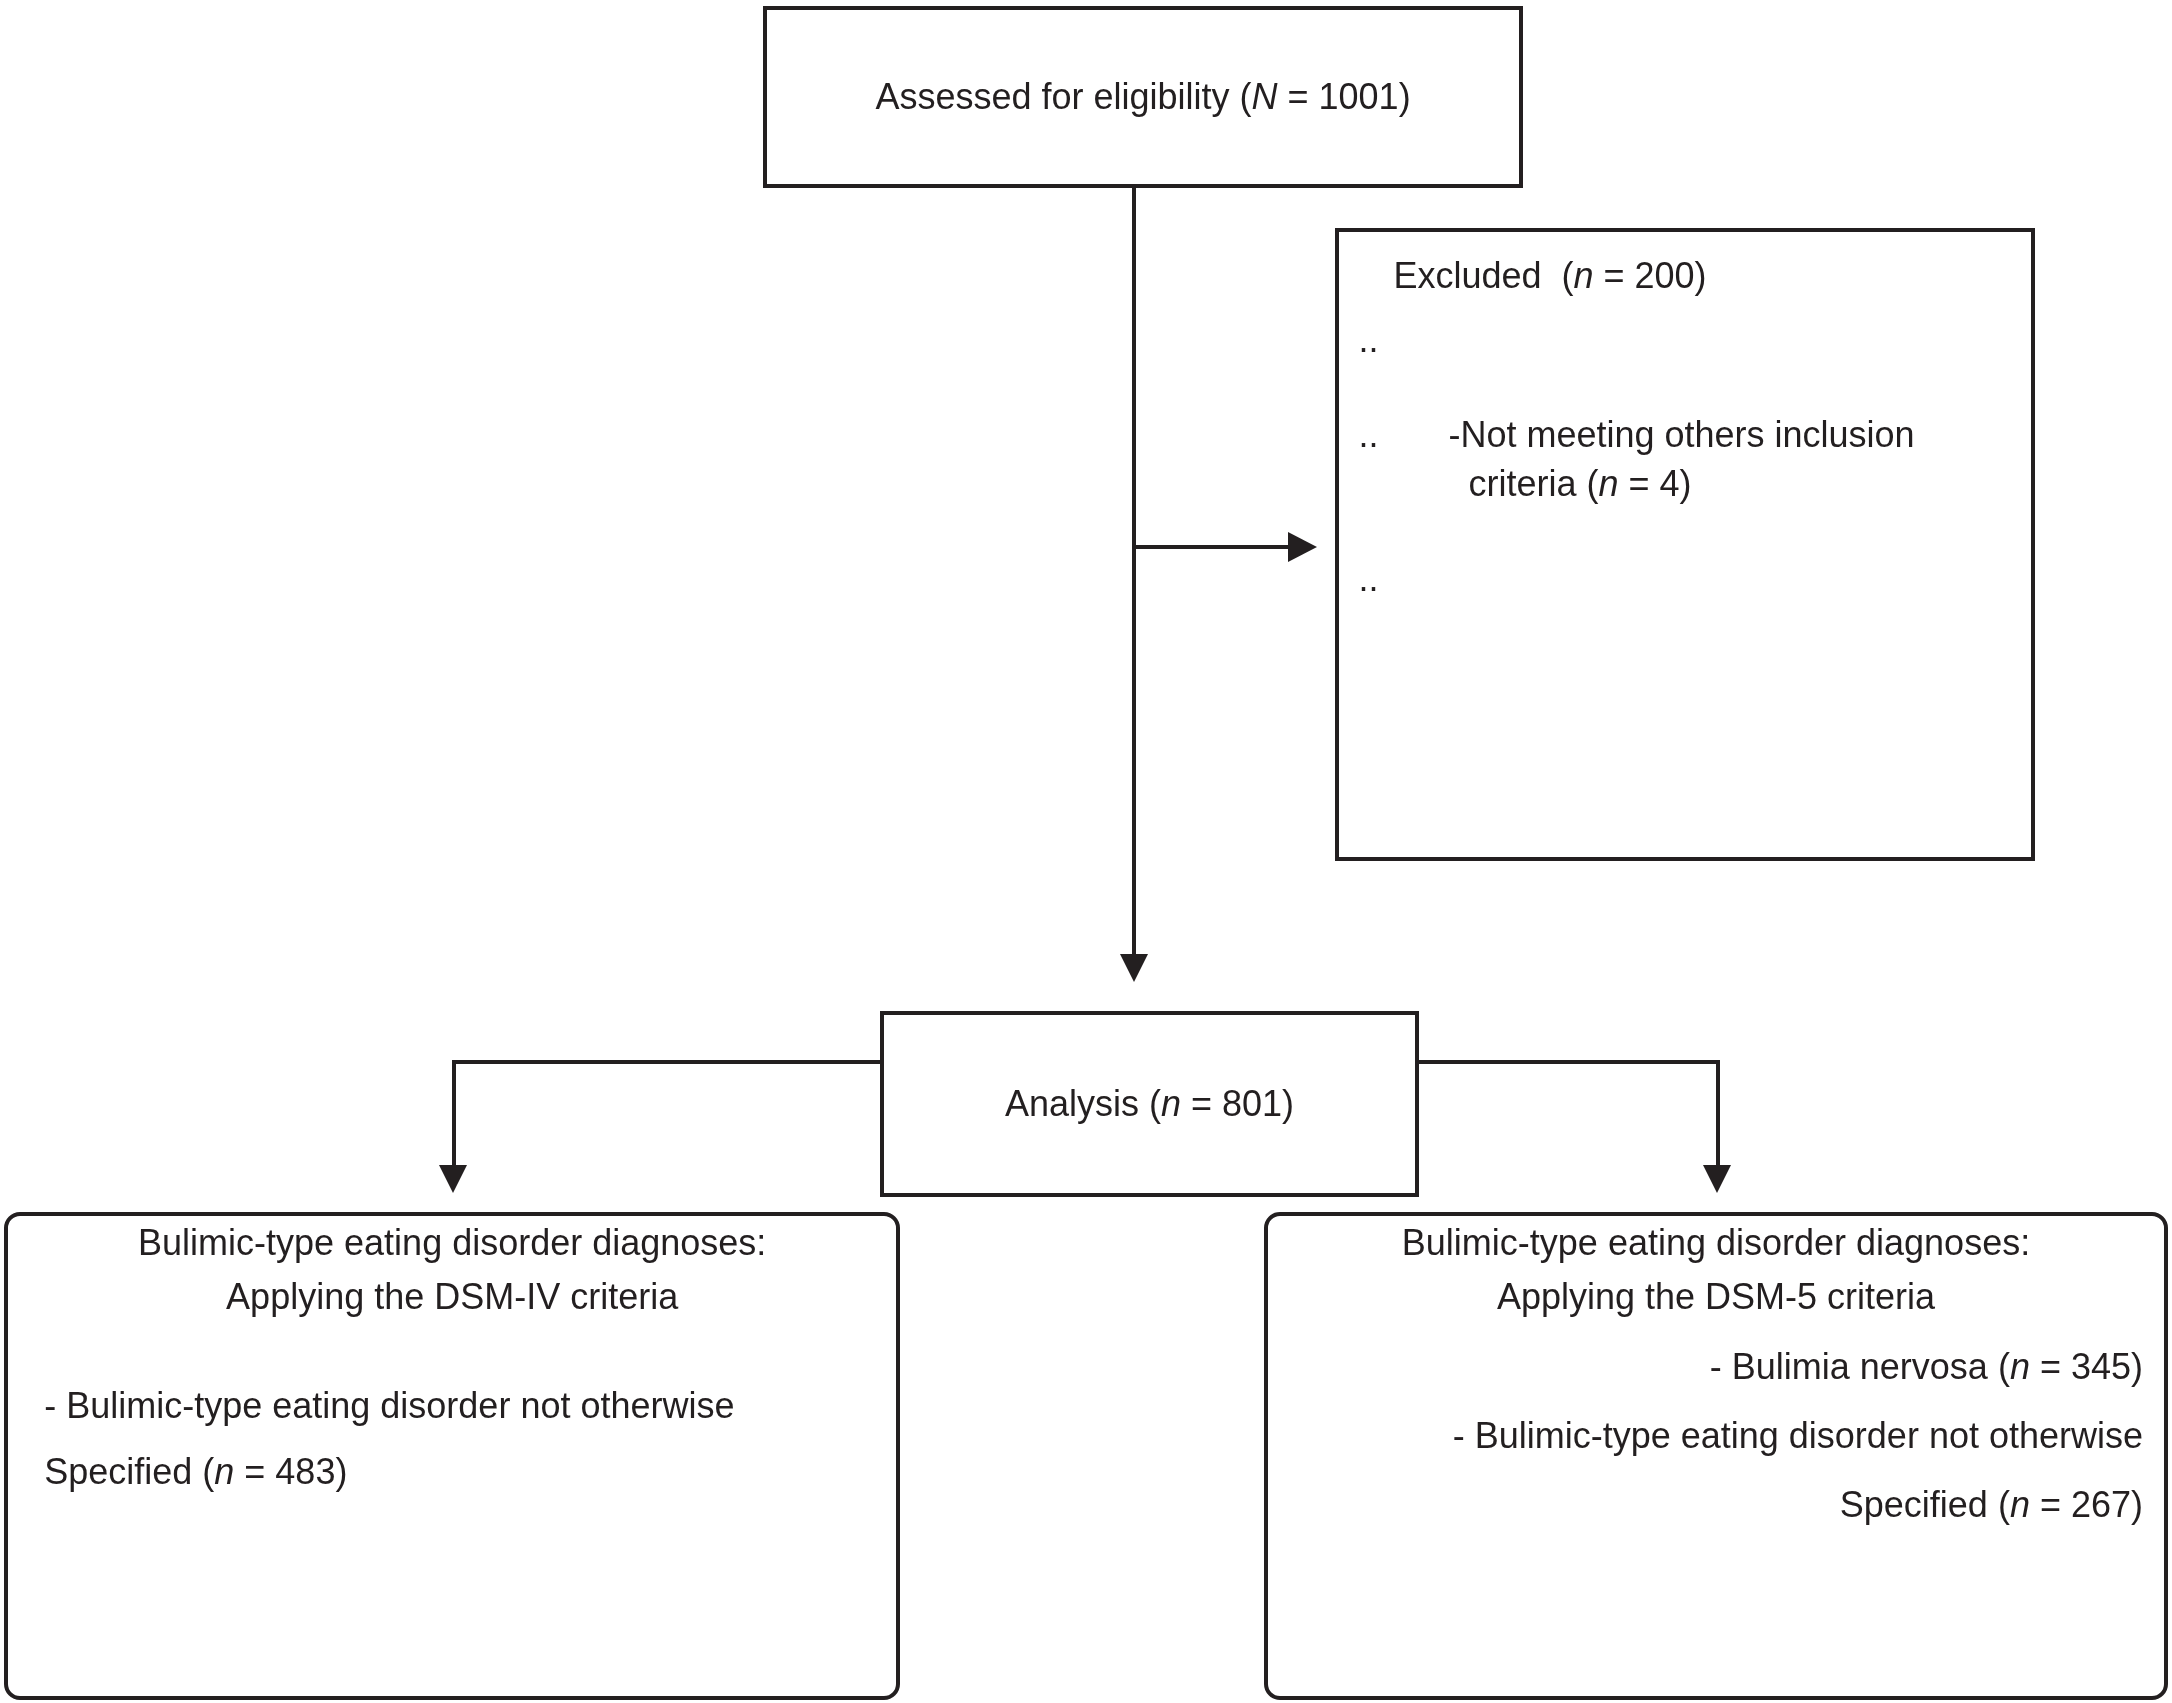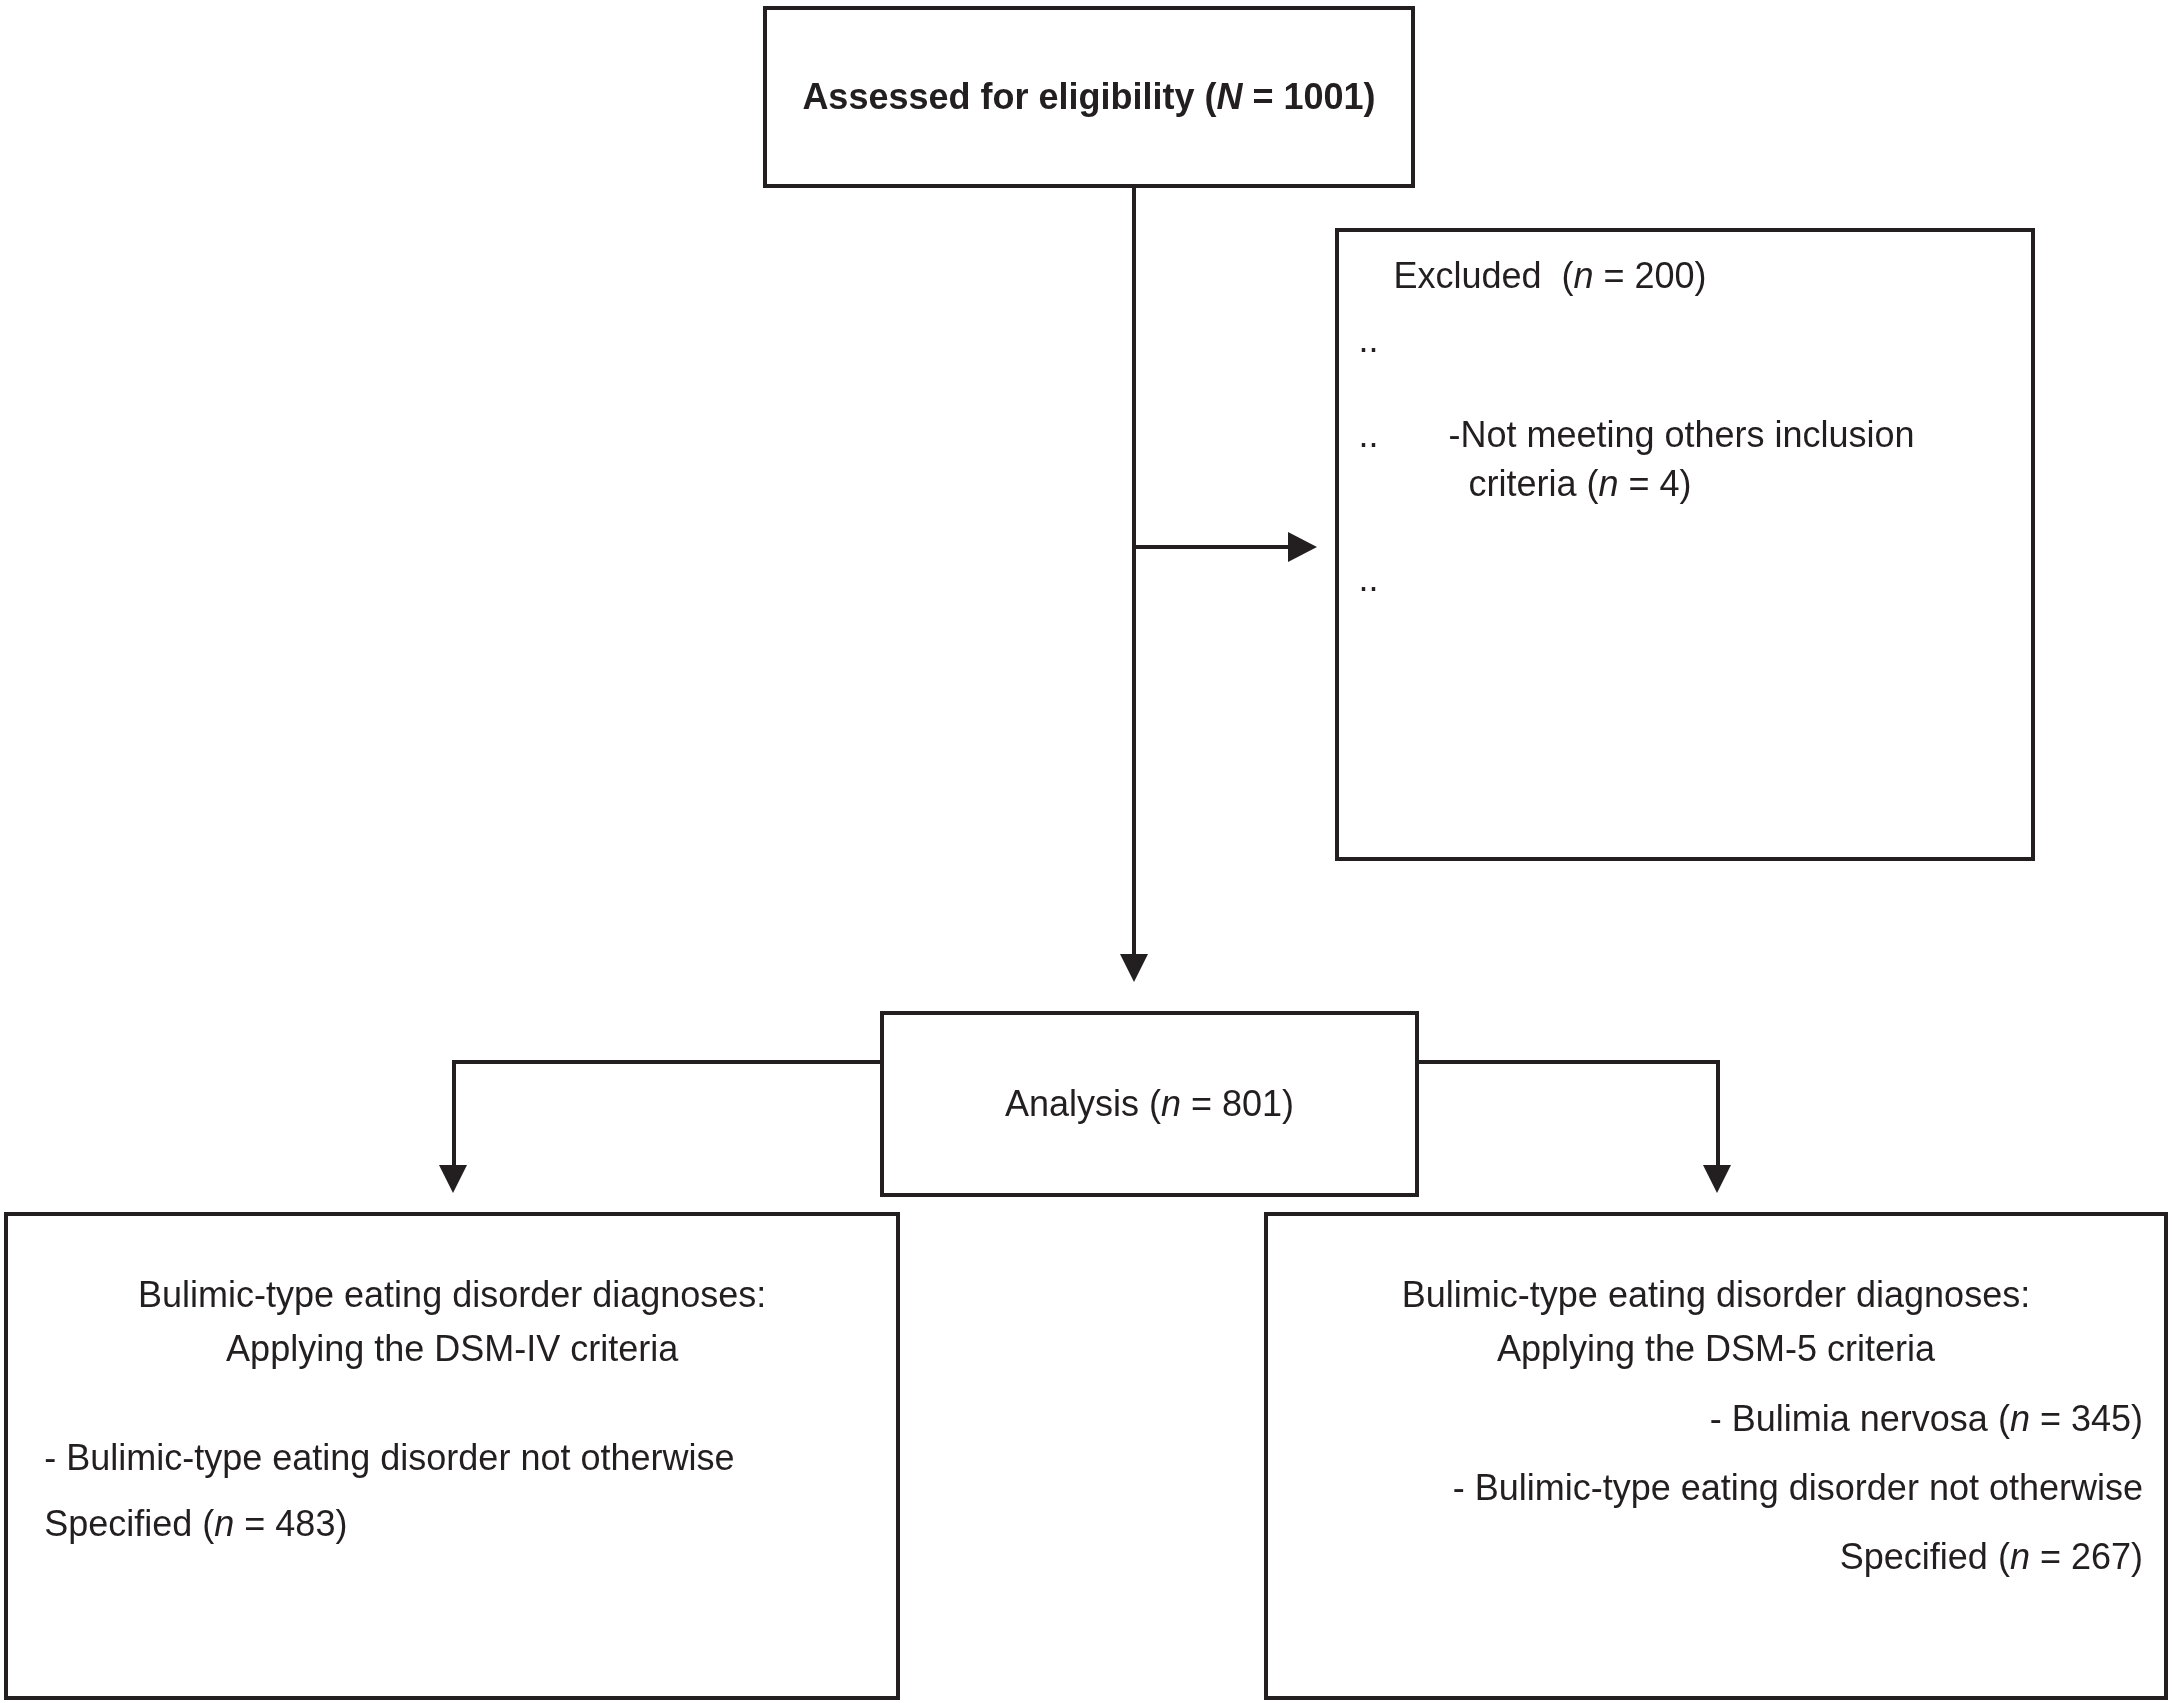--- a/index.html
+++ b/index.html
@@ -34,21 +34,21 @@
     border-bottom:15.3px solid transparent;
     border-left:29px solid #231f20;
   }
   
   .ex-content{padding:19.4px 16.7px 0 19.4px;}
   .ex-title{margin-left:35px;line-height:49px;margin-bottom:15px;white-space:pre-line;}
   .ex-item{display:flex;align-items:flex-start;line-height:49px;margin-bottom:46px;}
   .ex-bullet{width:90px;flex:none;}
   .ex-lines{flex:1;}
   
-  .bb{padding-top:52px;}
+  .bb{border-radius:16px;}
   .bb-title{text-align:center;line-height:54px;}
   .bb-items{padding:0 21px 0 36px;}
   .box-left .bb-items{margin-top:49px;}
   .box-left .bb-item{line-height:66px;margin-bottom:45px;}
   .box-right .bb-items{margin-top:8.3px;text-align:right;}
   .box-right .bb-item{line-height:69px;margin-bottom:0;}
 </style>
 </head>
 <body>
 
@@ -61,21 +61,21 @@
   <div class="arrow arrow-right" style="left:1288px;top:532px;"></div>
 
   <div class="line" style="left:452px;top:1060px;width:430px;height:4.2px;"></div>
   <div class="line" style="left:452px;top:1060px;width:3.5px;height:106px;"></div>
   <div class="arrow arrow-down" style="left:439px;top:1165px;"></div>
 
   <div class="line" style="left:1419px;top:1060px;width:301px;height:4.2px;"></div>
   <div class="line" style="left:1716px;top:1060px;width:3.5px;height:106px;"></div>
   <div class="arrow arrow-down" style="left:1703px;top:1165px;"></div>
 
-  <div class="box center-text" style="left:763px;top:5.6px;width:652px;height:182px;font-weight:bold;">
+  <div class="box center-text" style="left:763px;top:5.6px;width:760px;height:182px;">
     <div>Assessed for eligibility (<i>N</i> = 1001)</div>
   </div>
 
   <div class="box" style="left:1335px;top:228px;width:700px;height:633px;">
     <div class="ex-content">
       <div class="ex-title">Excluded &nbsp;(<i>n</i> = 200)</div>
 
       <div class="ex-item">
         <span class="ex-bullet">..</span>
       </div>

